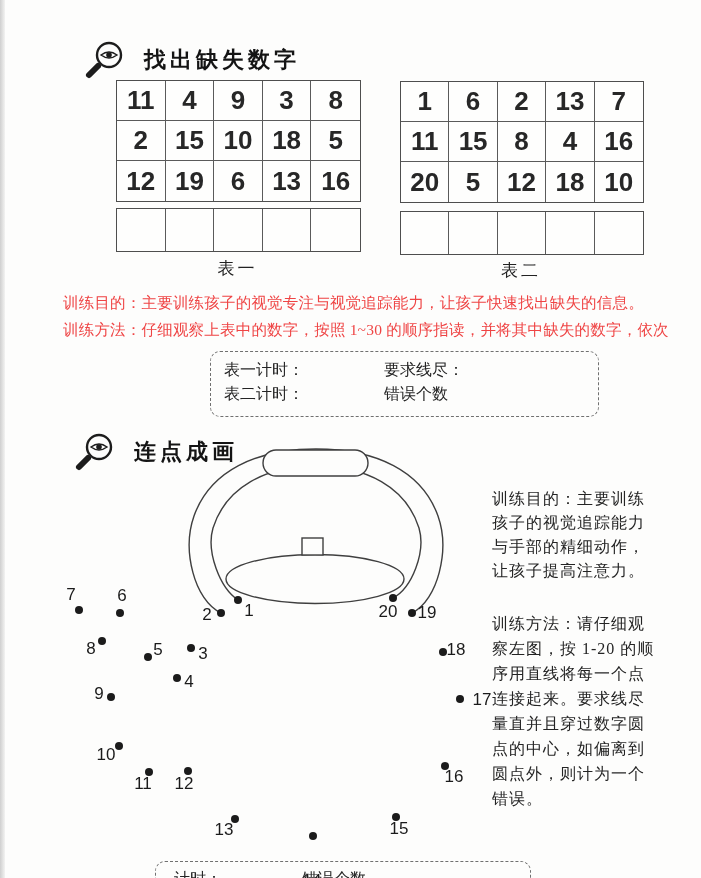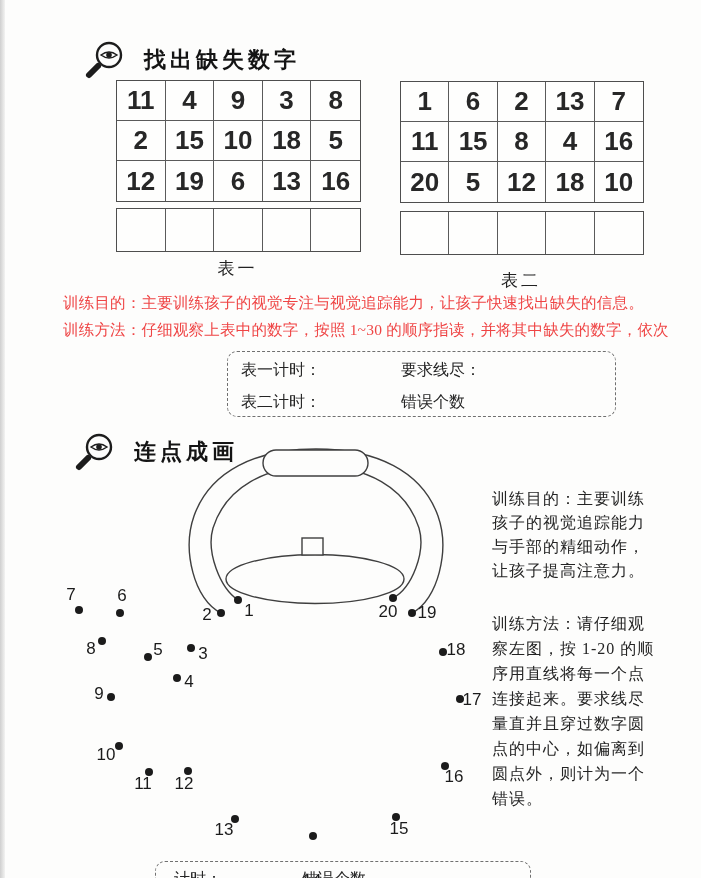--- a/index.html
+++ b/index.html
@@ -107,31 +107,31 @@
     </div>
   <div class="blank-row" style="left:400px;top:211px;width:242px;height:42px;">
       <div class="blank-cell"></div>
       <div class="blank-cell"></div>
       <div class="blank-cell"></div>
       <div class="blank-cell"></div>
       <div class="blank-cell"></div>
     </div>
 
   <div class="table-label" style="left:116px;top:257px;width:243px;">表一</div>
-  <div class="table-label" style="left:400px;top:269px;width:242px;">表二</div>
+  <div class="table-label" style="left:400px;top:259px;width:242px;">表二</div>
 
   <div class="body-line" style="left:63px;top:293px;">训练目的：主要训练孩子的视觉专注与视觉追踪能力，让孩子快速找出缺失的信息。</div>
   <div class="body-line" style="left:63px;top:320px;">训练方法：仔细观察上表中的数字，按照 1~30 的顺序指读，并将其中缺失的数字，依次</div>
 
-  <div class="timer-box" style="left:227px;top:351px;width:387px;height:64px;">
+  <div class="timer-box" style="left:210px;top:351px;width:387px;height:64px;">
     <div class="timer-row" style="margin-top:8px;">
       <span class="c1">表一计时：</span>
       <span class="c2">要求线尽：</span>
     </div>
-    <div class="timer-row" style="margin-top:8px;">
+    <div class="timer-row" style="">
       <span class="c1">表二计时：</span>
       <span class="c2">错误个数</span>
     </div>
   </div>
 
   <div class="sec-header" style="left:72px;top:432px;">
     <svg class="mag-icon" width="46" height="40" viewBox="0 0 46 40">
       <line x1="16" y1="26" x2="7" y2="35" stroke="#1c1c1c" stroke-width="6" stroke-linecap="round"></line>
       <circle cx="27" cy="15" r="12" fill="#fdfdfc" stroke="#1c1c1c" stroke-width="2.4"></circle>
       <path d="M19 15 Q27 9 35 15 Q27 21 19 15 Z" fill="none" stroke="#1c1c1c" stroke-width="1.5"></path>
@@ -177,21 +177,21 @@
       <span class="dot-num" style="left: 184px; top: 784px;">12</span>
       <span class="dot" style="left: 235px; top: 819px;"></span>
       <span class="dot-num" style="left: 224px; top: 830px;">13</span>
       <span class="dot" style="left: 313px; top: 836px;"></span>
       <span class="dot-num" style="left: 312px; top: 881px;">14</span>
       <span class="dot" style="left: 396px; top: 817px;"></span>
       <span class="dot-num" style="left: 399px; top: 829px;">15</span>
       <span class="dot" style="left: 445px; top: 766px;"></span>
       <span class="dot-num" style="left: 454px; top: 777px;">16</span>
       <span class="dot" style="left: 460px; top: 699px;"></span>
-      <span class="dot-num" style="left: 472px; top: 700px;">17</span>
+      <span class="dot-num" style="left: 482px; top: 700px;">17</span>
       <span class="dot" style="left: 443px; top: 652px;"></span>
       <span class="dot-num" style="left: 456px; top: 650px;">18</span>
       <span class="dot" style="left: 412px; top: 613px;"></span>
       <span class="dot-num" style="left: 427px; top: 613px;">19</span>
       <span class="dot" style="left: 393px; top: 598px;"></span>
       <span class="dot-num" style="left: 388px; top: 612px;">20</span>
     </div>
 
   <div class="rcol" style="left:492px;top:487px;line-height:24px;">
       <div class="tline">训练目的：主要训练</div>

